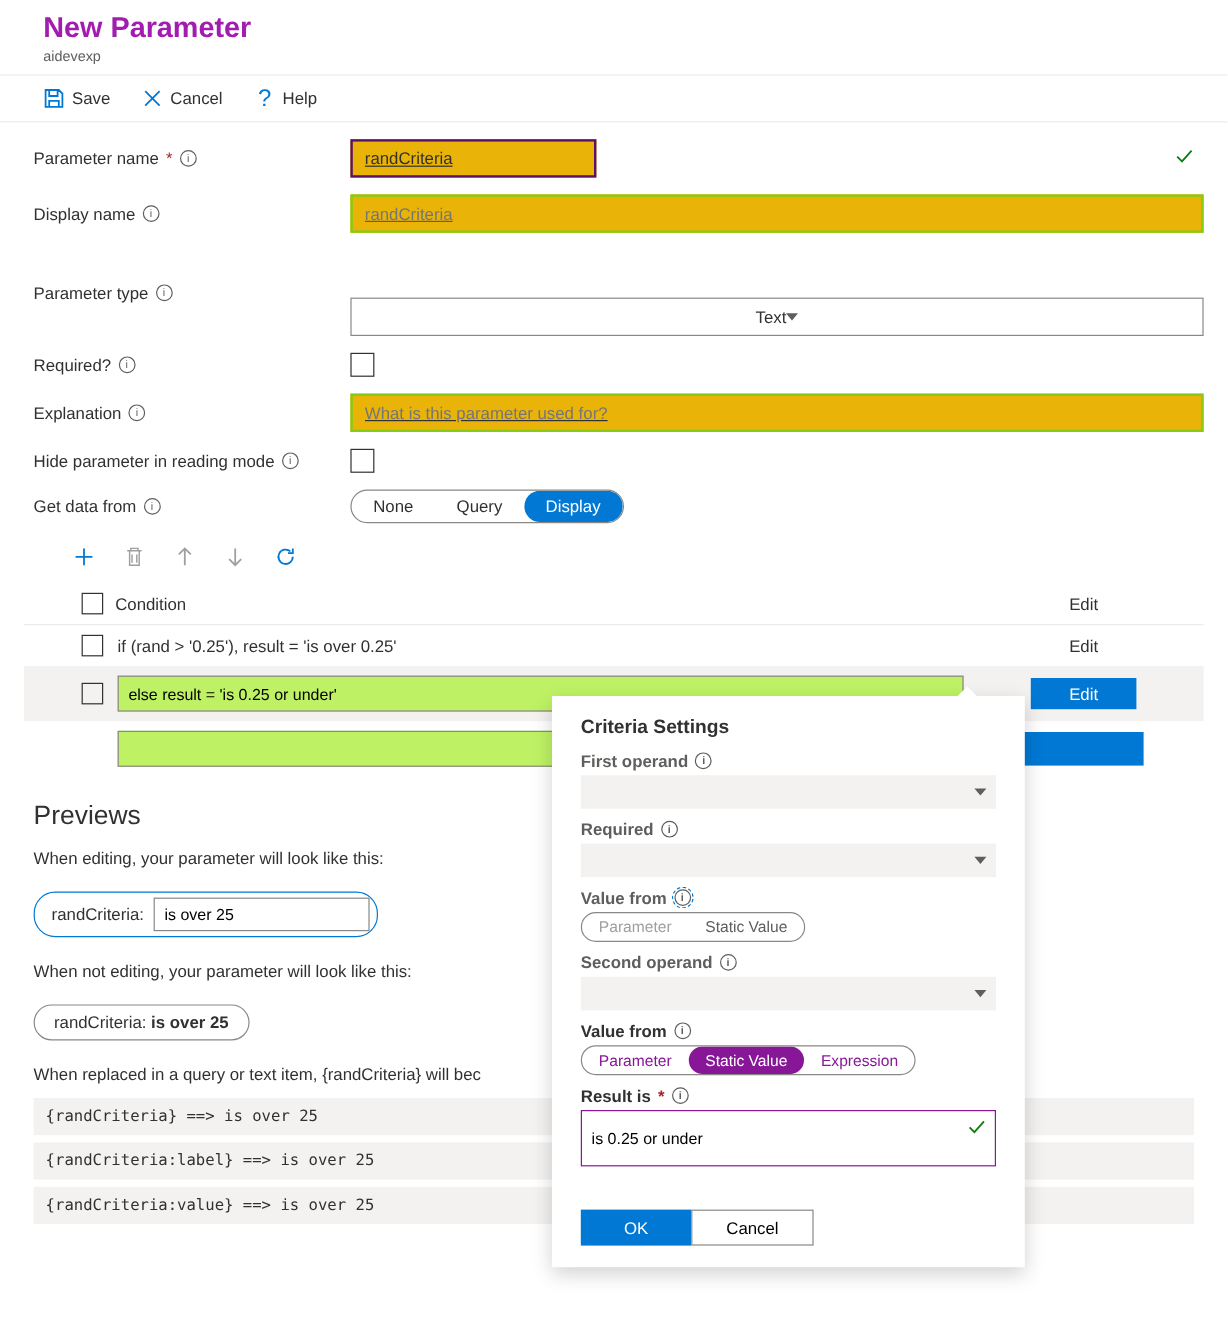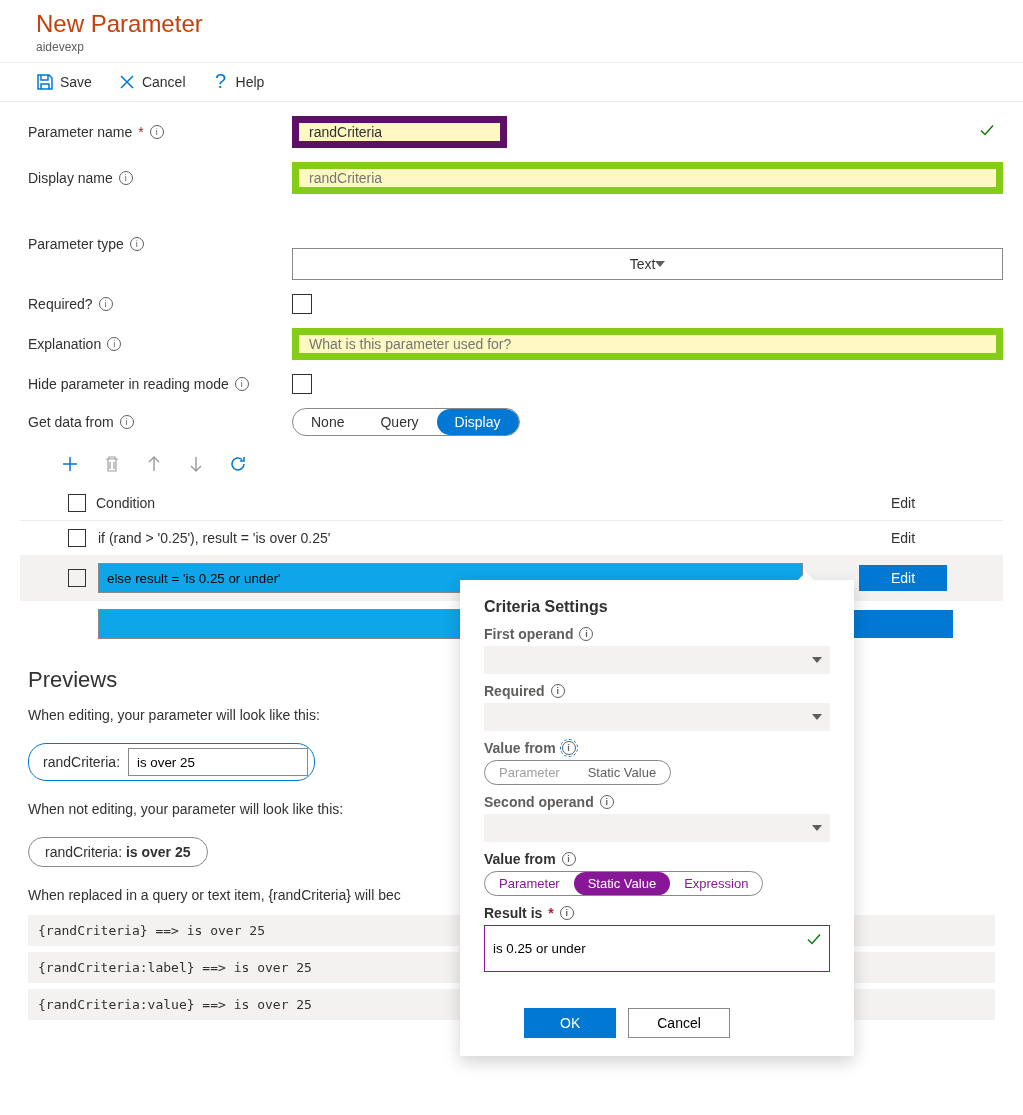--- a/index.html
+++ b/index.html
@@ -7,36 +7,36 @@
       font-family: 'Segoe UI', Tahoma, sans-serif;
       font-size: 14px;
       color: #323130;
       background: #fff;
       width: 1023px;
     }
     .header {
       padding: 10px 36px 8px;
       border-bottom: 1px solid #edebe9;
     }
-    .header h1 { font-size: 24px; font-weight: 400; color: #c2410c; }
+    .header h1 { font-size: 24px; font-weight: 700; color: #a21caf; }
     .header .sub { font-size: 12px; color: #605e5c; margin-top: 2px; }
     .toolbar {
       display: flex; align-items: center; gap: 26px; padding: 10px 36px;
       border-bottom: 1px solid #edebe9;
     }
     .tbtn { display: flex; align-items: center; gap: 6px; cursor: pointer; color: #323130; }
     .tbtn .ico { color: #0078d4; width: 18px; height: 18px; display: inline-flex; align-items:center; justify-content:center; }
     .form { padding: 14px 20px 0 28px; }
     .row { display: flex; align-items: center; margin-bottom: 14px; }
     .row .lbl { width: 264px; display: flex; align-items: center; gap: 6px; }
     .req { color: #a4262c; }
     .info-ico { width: 14px; height: 14px; border: 1px solid #605e5c; border-radius: 50%; display: inline-flex; align-items:center; justify-content:center; font-size: 9px; color:#605e5c; }
     .input {
-      flex: 1; border: 7px solid #84cc16; height: 32px; padding: 0 10px; font-size: 14px;
-      background: #fef9c3; color: #323130;
+      flex: 1; border: 2px solid #84cc16; height: 32px; padding: 0 10px; font-size: 14px;
+      background: #eab308; color: #323130; text-decoration: underline;
     }
     .input.valid { border-color: #5c1167; position: relative; }
     .input-wrap { flex: 1; position: relative; }
     .checkmark { position: absolute; right: 8px; top: 50%; transform: translateY(-50%); color: #107c10; }
     .select { flex: 1; height: 32px; border: 1px solid #8a8886; padding: 0 10px; background: #fff; display:flex; align-items:center; justify-content:center;margin-top:40px; }
     .checkbox { width: 20px; height: 20px; border: 1px solid #323130; }
     .pill-group { border: 1px solid #8a8886; border-radius: 16px; display: inline-flex; overflow: hidden; }
     .pill { padding: 5px 18px; font-size: 14px; cursor:pointer; }
     .pill.active { background: #0078d4; color: #fff; border-radius: 16px; }
     .icon-toolbar { display: flex; gap: 22px; padding: 4px 0 12px 60px; align-items:center; }
@@ -46,21 +46,21 @@
     .icon-toolbar .ib.blue { color: #0078d4; }
     .grid { margin: 0 20px; }
     .grid-head { display: flex; align-items:center; border-bottom: 1px solid #edebe9; padding: 8px 0 8px 48px; }
     .grid-head .col1 { flex: 1; display:flex; align-items:center; gap: 10px; }
     .grid-head .col2 { width: 200px; text-align:center; }
     .grid-row { display: flex; align-items:center; padding: 8px 0 8px 48px; }
     .grid-row.selected { background: #f3f2f1; }
     .grid-row .col1 { flex: 1; display:flex; align-items:center; gap: 12px; }
     .grid-row .col2 { width: 200px; text-align:center; }
     .editbtn { display:inline-block; background:#0078d4; color:#fff; padding: 5px 32px; border:none; cursor:pointer; font-size:14px; }
-    .rowinput { flex: 1; height: 30px; border: 1px solid #8a8886; padding: 0 8px; background:#0ea5e9; }
+    .rowinput { flex: 1; height: 30px; border: 1px solid #8a8886; padding: 0 8px; background:#bef264; }
     .previews { padding: 20px 28px; }
     .previews h2 { font-size: 22px; font-weight: 400; margin-bottom: 14px; }
     .previews p { margin: 12px 0; }
     .prev-pill { border: 1px solid #0078d4; border-radius: 18px; display:inline-flex; align-items:center; padding: 4px 6px 4px 14px; gap:8px; margin:8px 0;}
     .prev-pill input { border:1px solid #8a8886; height:28px; padding:0 8px; width:180px; }
     .prev-pill2 { border: 1px solid #8a8886; border-radius: 18px; display:inline-flex; align-items:center; padding: 6px 16px; margin:8px 0; }
     .code { font-family: Consolas, monospace; background: #f3f2f1; padding: 8px 10px; margin: 6px 0; display:block; font-size: 13px; }
     .popup {
       position: absolute; left: 460px; top: 580px; width: 394px; background:#fff;
       box-shadow: 0 6px 16px rgba(0,0,0,0.18); padding: 18px 24px;
@@ -74,21 +74,21 @@
     .popup .flbl { font-size: 14px; color: #605e5c; font-weight: 600; display:flex; align-items:center; gap:6px; margin-top:9px; }
     .popup .flbl.dark { color: #323130; }
     .popup .dd { width:100%; height: 28px; background: #f3f2f1; display:flex; align-items:center; justify-content:flex-end; padding:0 8px; margin-top:4px; }
     .popup .pill-group { margin-top: 4px; }
     .popup .pill-group.sm .pill { padding: 4px 14px; font-size:13px; }
     .popup .pill-group.gray .pill.first { color: #a19f9d; }
     .popup .pill.purple { background: #881798; color:#fff; border-radius:14px; }
     .popup .battr .pill { color: #881798; }
     .popup .battr .pill.purple { color:#fff; }
     .popup input.res { width:100%; height:47px; border:1px solid #881798; padding:12px 8px; margin-top:4px; }
-    .popup .actions { display:flex; gap:12px; margin-top: 36px; margin-left: 40px; }
+    .popup .actions { display:flex; margin-top: 36px; }
     .popup .btn-primary { background:#0078d4; color:#fff; border:none; padding:6px 36px; font-size:14px; cursor:pointer; }
     .popup .btn-secondary { background:#fff; border:1px solid #8a8886; padding:6px 28px; font-size:14px; cursor:pointer; }
     .chev { width:0; height:0; border-left:5px solid transparent; border-right:5px solid transparent; border-top:6px solid #605e5c; }
     .dotted-focus { outline: 1px dashed #0078d4; outline-offset: 1px; }
   </style>
 </head>
 <body>
 
 <div class="header">
   <h1>New Parameter</h1>

